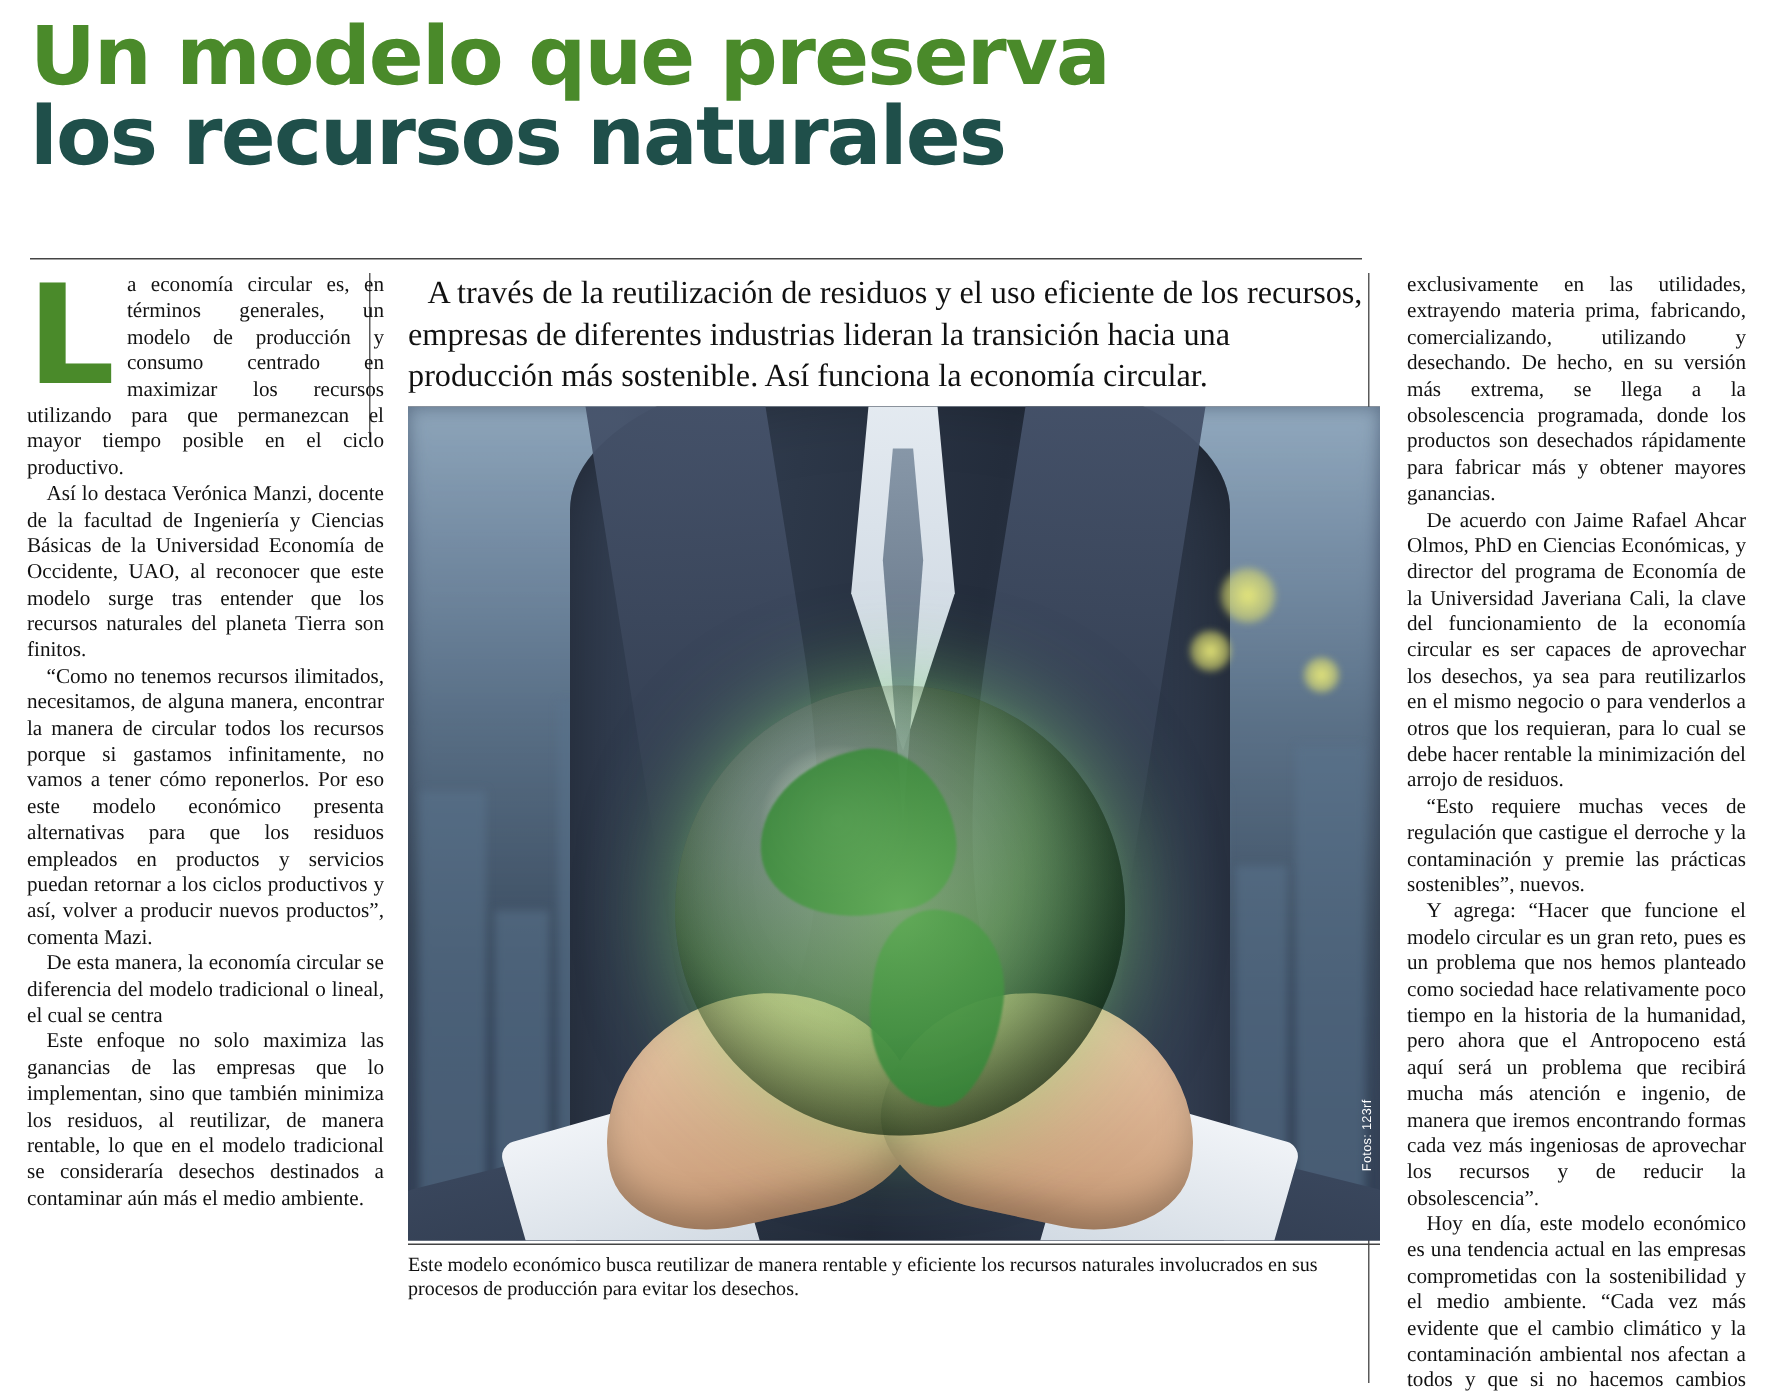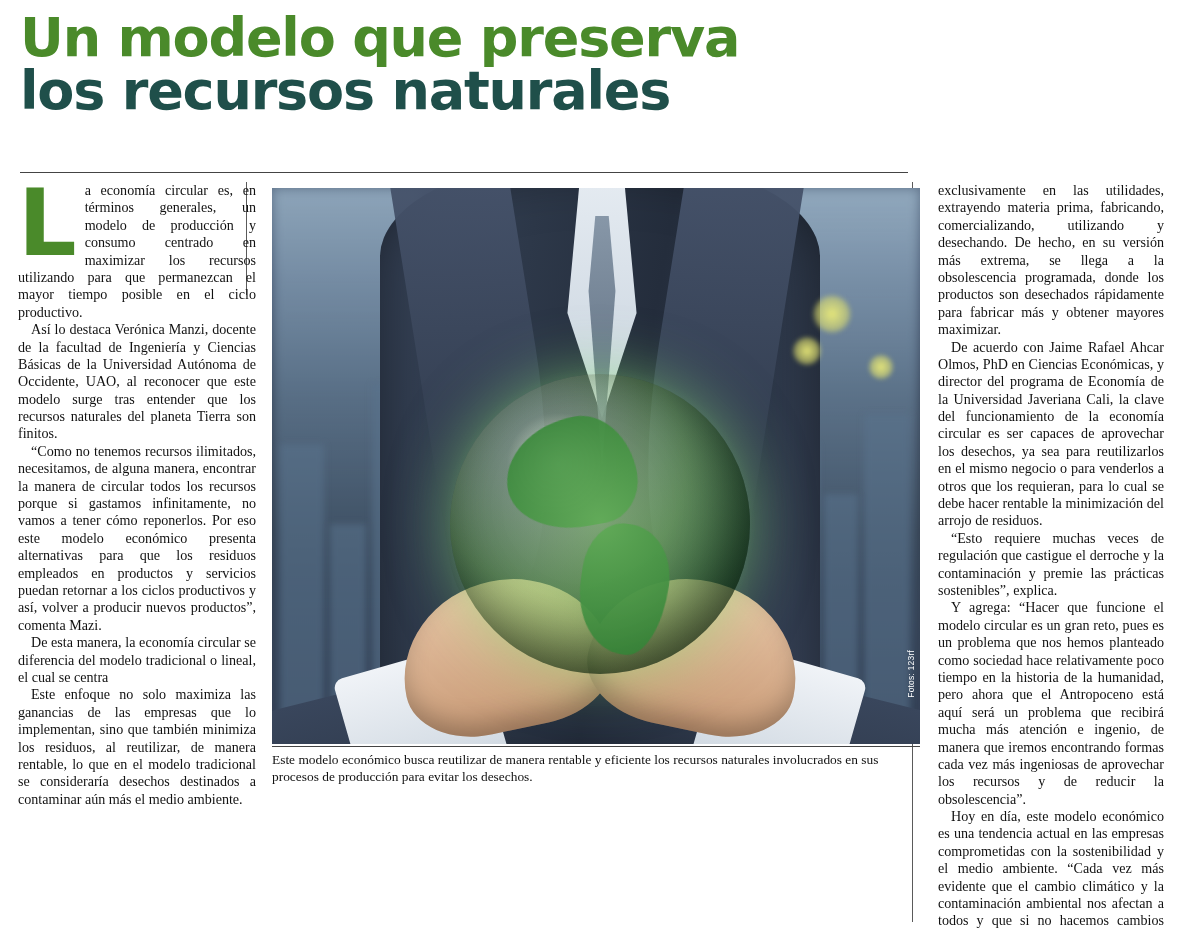--- a/index.html
+++ b/index.html
@@ -290,27 +290,28 @@
   </h1>
 
   <div class="rule rule-under-head"></div>
   <div class="vsep vsep-a"></div>
   <div class="vsep vsep-b"></div>
 
   <div class="cols">
 
     <div class="col" id="col1">
       <p class="first"><span class="dropcap">L</span><span>a economía circular es, en términos generales, un modelo de producción y consumo centrado en maximizar los recursos utilizando para que permanezcan el mayor tiempo posible en el ciclo productivo.</span></p>
-      <p>Así lo destaca Verónica Manzi, docente de la facultad de Ingeniería y Ciencias Básicas de la Universidad Autónoma de Occidente, UAO, al reconocer que este modelo surge tras entender que los recursos naturales del planeta Tierra son finitos.</p>
+      <p>Así lo destaca Verónica Manzi, docente de la facultad de Ingeniería y Ciencias Básicas de la Universidad Economía de Occidente, UAO, al reconocer que este modelo surge tras entender que los recursos naturales del planeta Tierra son finitos.</p>
       <p>“Como no tenemos recursos ilimitados, necesitamos, de alguna manera, encontrar la manera de circular todos los recursos porque si gastamos infinitamente, no vamos a tener cómo reponerlos. Por eso este modelo económico presenta alternativas para que los residuos empleados en productos y servicios puedan retornar a los ciclos productivos y así, volver a producir nuevos productos”, comenta Mazi.</p>
       <p>De esta manera, la economía circular se diferencia del modelo tradicional o lineal, el cual se centra</p>
       <p>Este enfoque no solo maximiza las ganancias de las empresas que lo implementan, sino que también minimiza los residuos, al reutilizar, de manera rentable, lo que en el modelo tradicional se consideraría desechos destinados a contaminar aún más el medio ambiente.</p>
     </div>
 
     <div class="col" id="col2">
+      <p class="deck">A través de la reutilización de residuos y el uso eficiente de los recursos, empresas de diferentes industrias lideran la transición hacia una producción más sostenible. Así funciona la economía circular.</p>
 
       <div class="photo-wrap">
         <div class="photo">
           <div class="sky-left"></div>
           <div class="sky-right"></div>
           <div class="bldg" style="left:8px;  width:44px; height:300px;"></div>
           <div class="bldg" style="left:58px; width:36px; height:220px;"></div>
           <div class="bldg" style="left:100px;width:40px; height:360px;"></div>
           <div class="bldg" style="right:10px;width:46px; height:330px;"></div>
           <div class="bldg" style="right:62px;width:34px; height:250px;"></div>
@@ -340,22 +341,22 @@
           <div class="bokeh bokeh3"></div>
         </div>
         <div class="photo-credit">Fotos: 123rf</div>
       </div>
 
       <div class="caption-rule"></div>
       <div class="caption">Este modelo económico busca reutilizar de manera rentable y eficiente los recursos naturales involucrados en sus procesos de producción para evitar los desechos.</div>
     </div>
 
     <div class="col" id="col3">
-      <p class="first">exclusivamente en las utilidades, extrayendo materia prima, fabricando, comercializando, utilizando y desechando. De hecho, en su versión más extrema, se llega a la obsolescencia programada, donde los productos son desechados rápidamente para fabricar más y obtener mayores maximizar.</p>
+      <p class="first">exclusivamente en las utilidades, extrayendo materia prima, fabricando, comercializando, utilizando y desechando. De hecho, en su versión más extrema, se llega a la obsolescencia programada, donde los productos son desechados rápidamente para fabricar más y obtener mayores ganancias.</p>
       <p>De acuerdo con Jaime Rafael Ahcar Olmos, PhD en Ciencias Económicas, y director del programa de Economía de la Universidad Javeriana Cali, la clave del funcionamiento de la economía circular es ser capaces de aprovechar los desechos, ya sea para reutilizarlos en el mismo negocio o para venderlos a otros que los requieran, para lo cual se debe hacer rentable la minimización del arrojo de residuos.</p>
-      <p>“Esto requiere muchas veces de regulación que castigue el derroche y la contaminación y premie las prácticas sostenibles”, explica.</p>
+      <p>“Esto requiere muchas veces de regulación que castigue el derroche y la contaminación y premie las prácticas sostenibles”, nuevos.</p>
       <p>Y agrega: “Hacer que funcione el modelo circular es un gran reto, pues es un problema que nos hemos planteado como sociedad hace relativamente poco tiempo en la historia de la humanidad, pero ahora que el Antropoceno está aquí será un problema que recibirá mucha más atención e ingenio, de manera que iremos encontrando formas cada vez más ingeniosas de aprovechar los recursos y de reducir la obsolescencia”.</p>
       <p>Hoy en día, este modelo económico es una tendencia actual en las empresas comprometidas con la sostenibilidad y el medio ambiente. “Cada vez más evidente que el cambio climático y la contaminación ambiental nos afectan a todos y que si no hacemos cambios radicales, puede comprometer seriamente el rumbo de la civilización, haciéndonos retroceder en prosperidad o incluso llevando a la extinción temprana de nuestra especie”, destaca Ahcar.</p>
 
     </div>
 
   </div>
 </div>
 
 </body></html>

